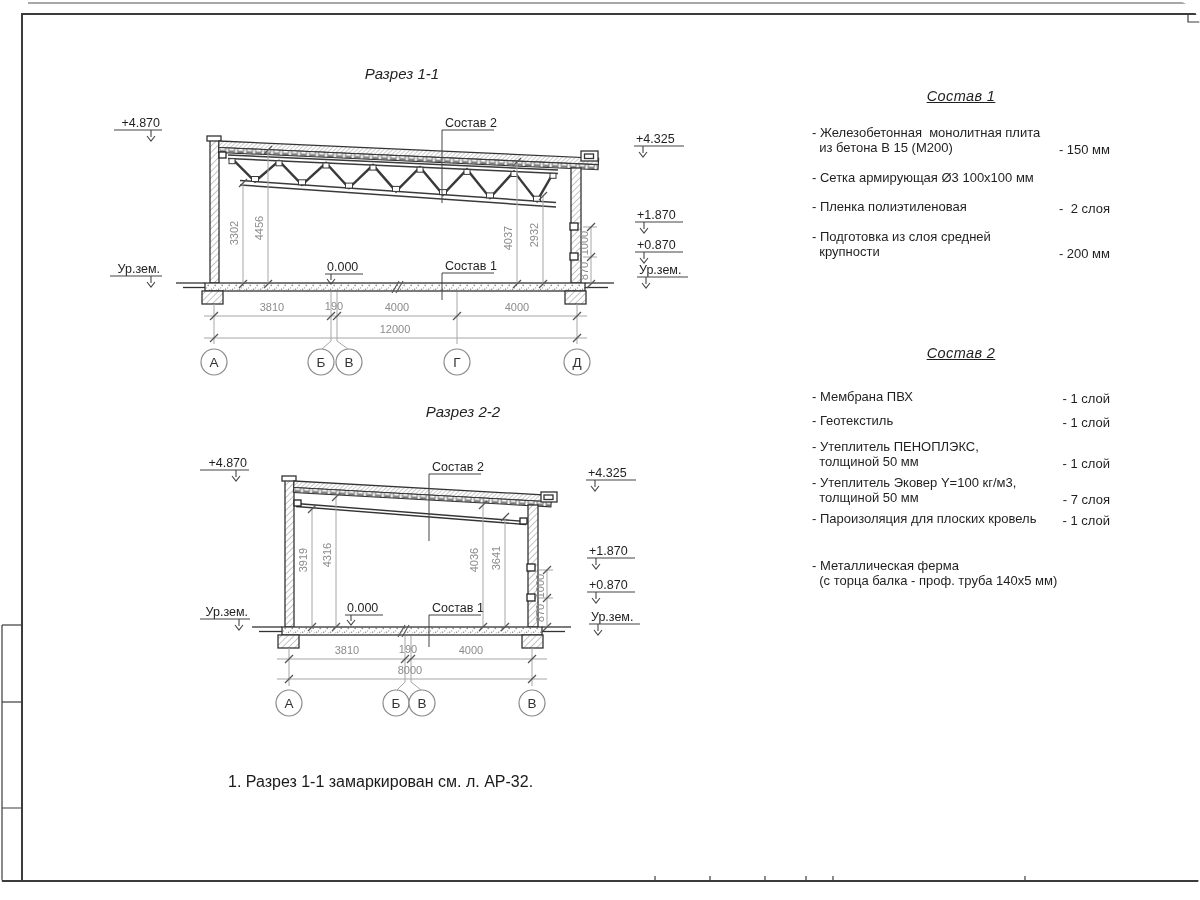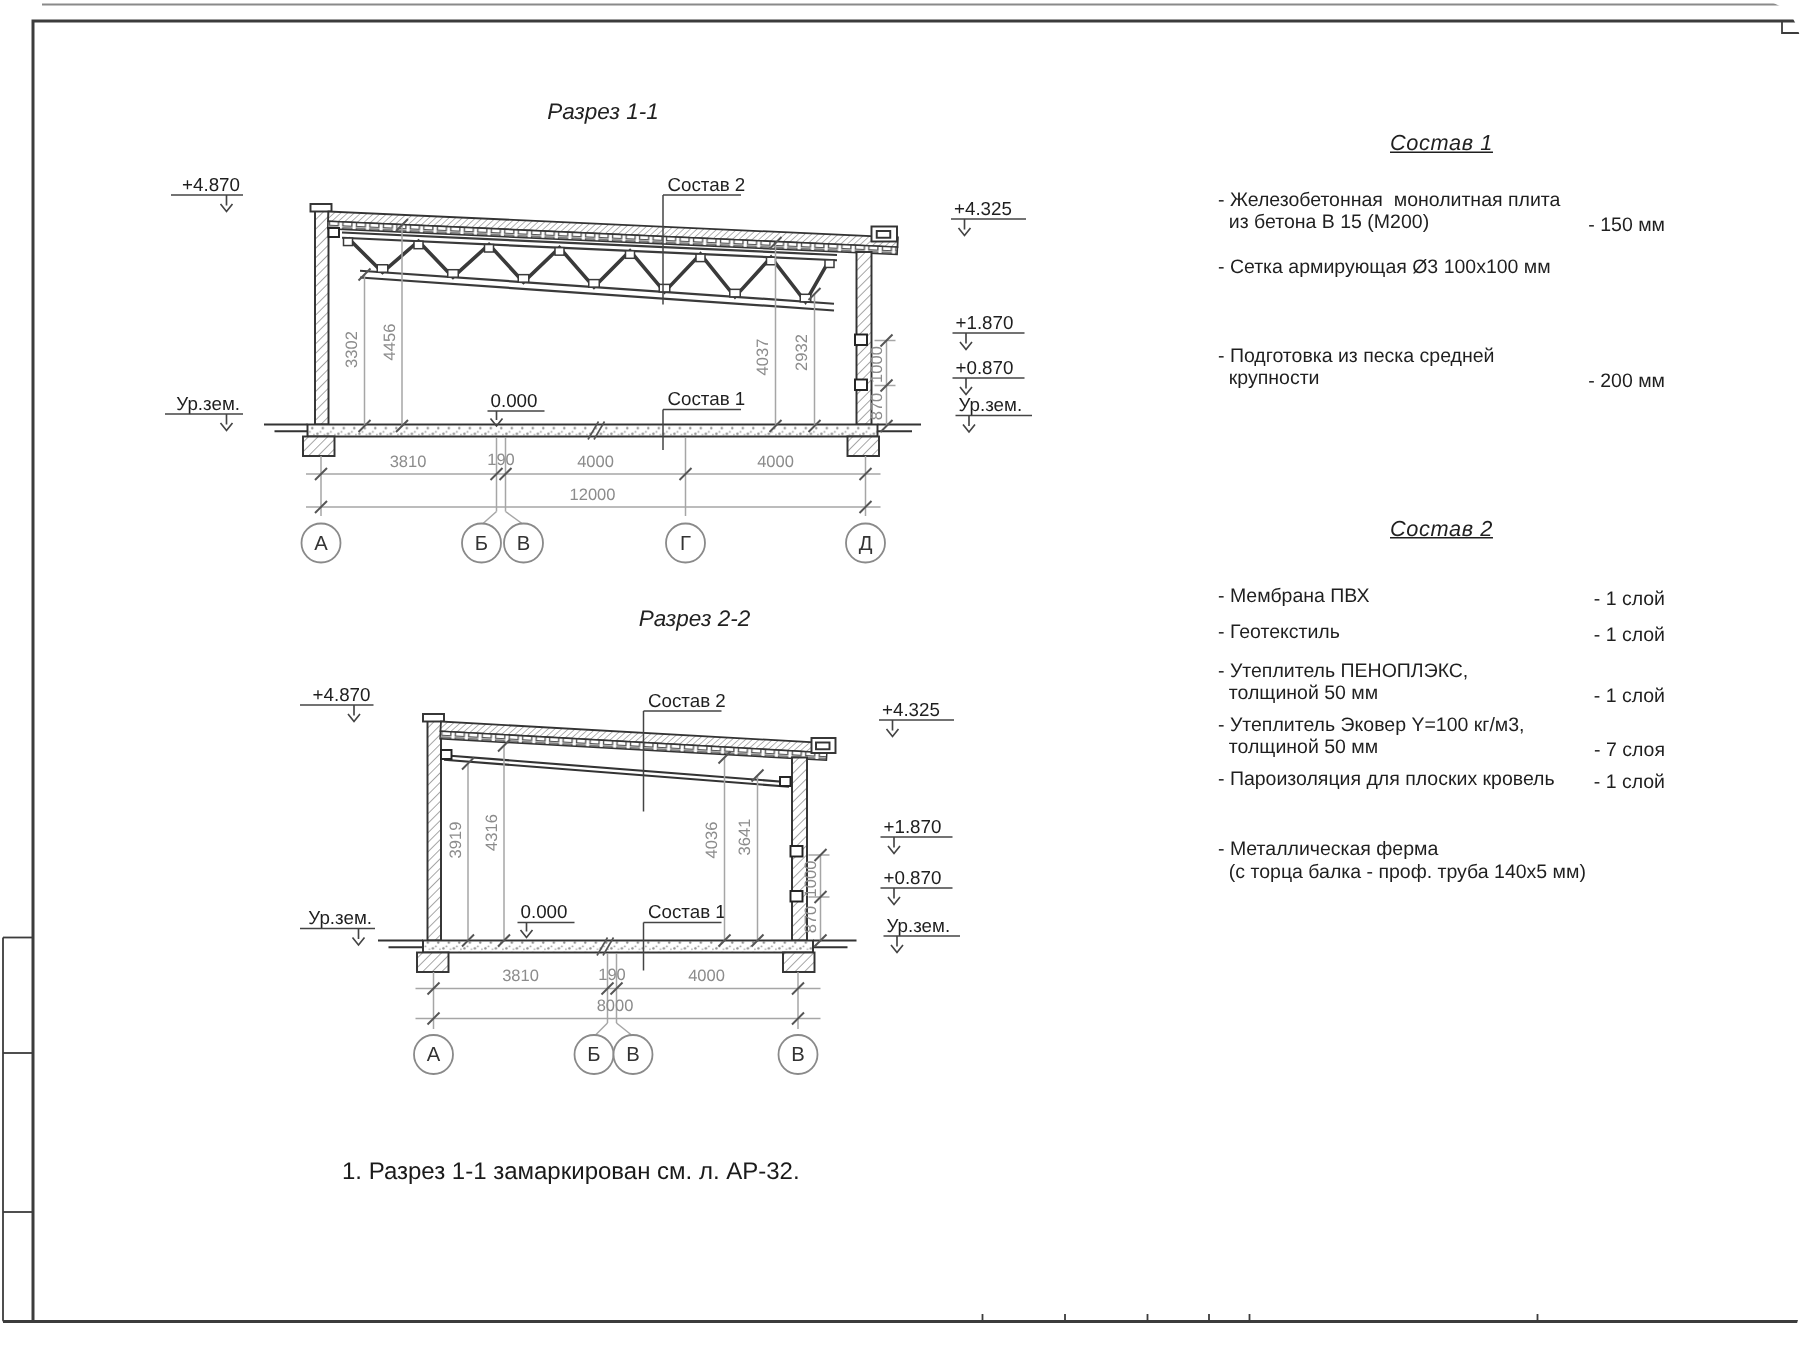--- a/index.html
+++ b/index.html
@@ -361,22 +361,26 @@
 
   <div class="ctitle" style="top:88px">Состав 1</div>
   <div class="crow" style="top:126px;height:31px">
     <span class="cname">- Железобетонная  монолитная плита
   из бетона В 15 (М200)</span>
     <span class="cval">- 150 мм</span>
   </div>
   <div class="crow" style="top:171px;height:16px">
     <span class="cname">- Сетка армирующая Ø3 100x100 мм</span>
   </div>
+  <div class="crow" style="top:200px;height:16px">
+    <span class="cname">- Пленка полиэтиленовая</span>
+    <span class="cval">-  2 слоя</span>
+  </div>
   <div class="crow" style="top:230px;height:31px">
-    <span class="cname">- Подготовка из песка средней
+    <span class="cname">- Подготовка из слоя средней
   крупности</span>
     <span class="cval">- 200 мм</span>
   </div>
 
   <div class="ctitle" style="top:345px">Состав 2</div>
   <div class="crow" style="top:390px;height:16px">
     <span class="cname">- Мембрана ПВХ</span>
     <span class="cval">- 1 слой</span>
   </div>
   <div class="crow" style="top:414px;height:16px">

